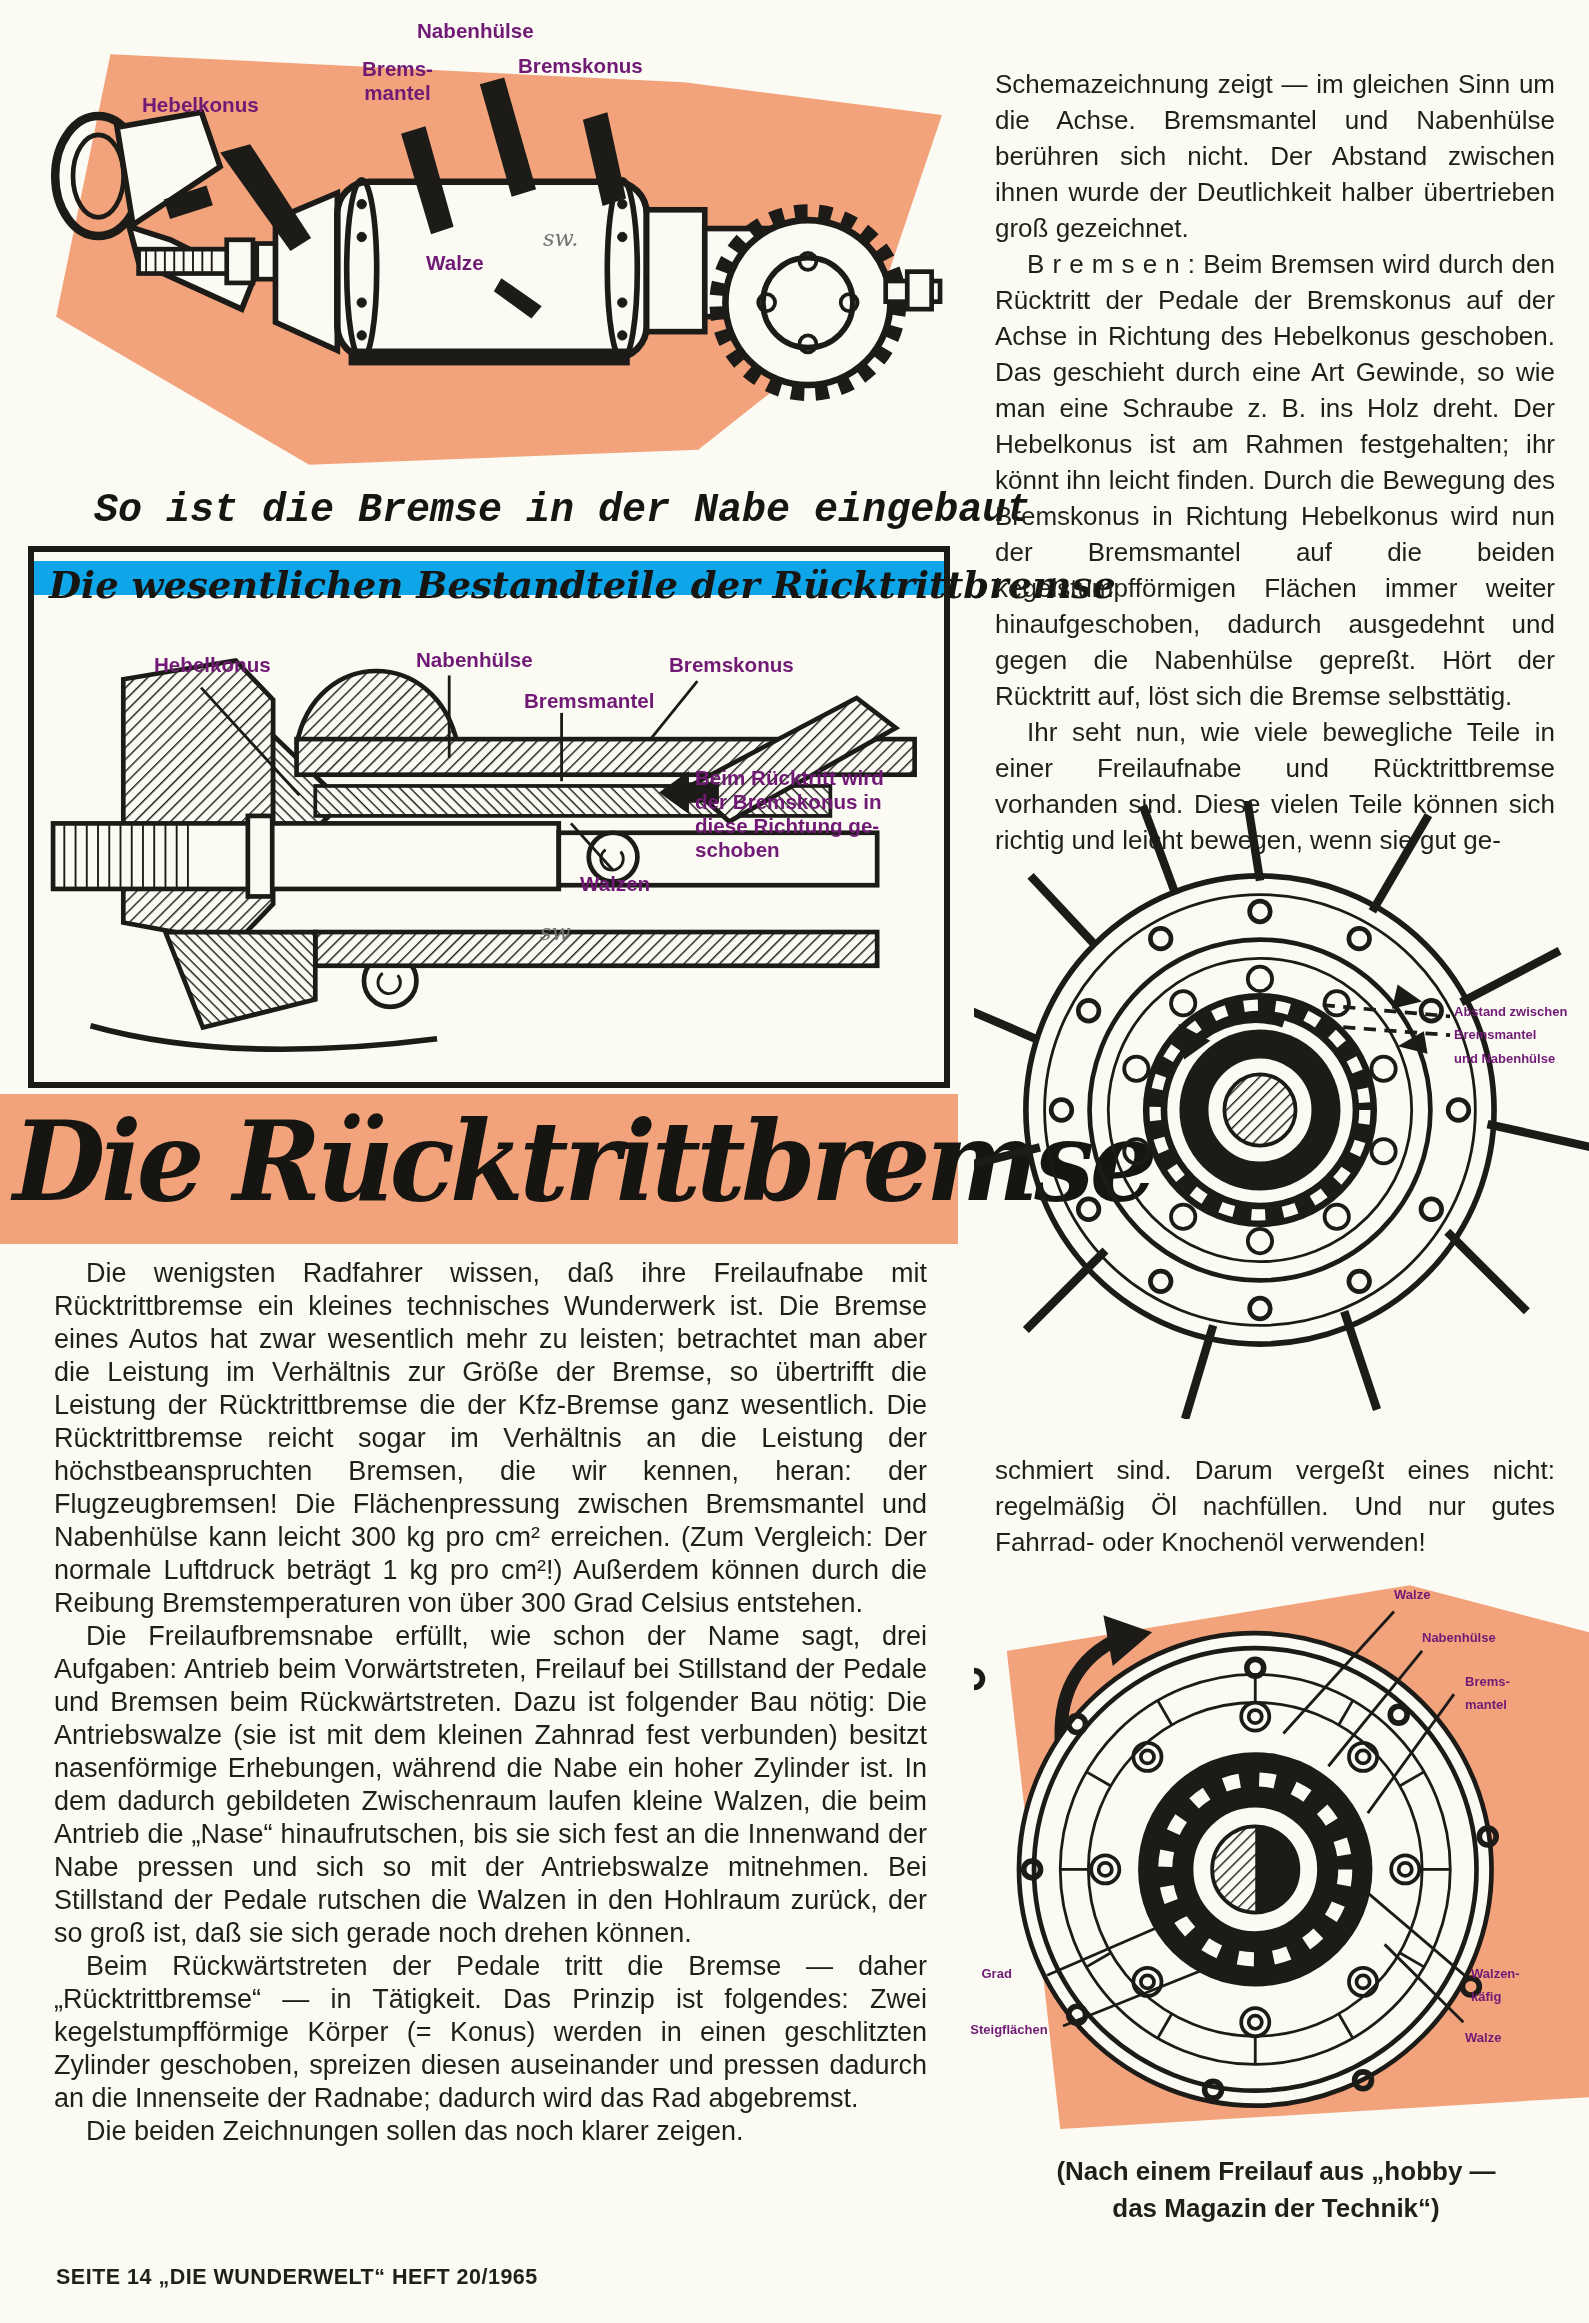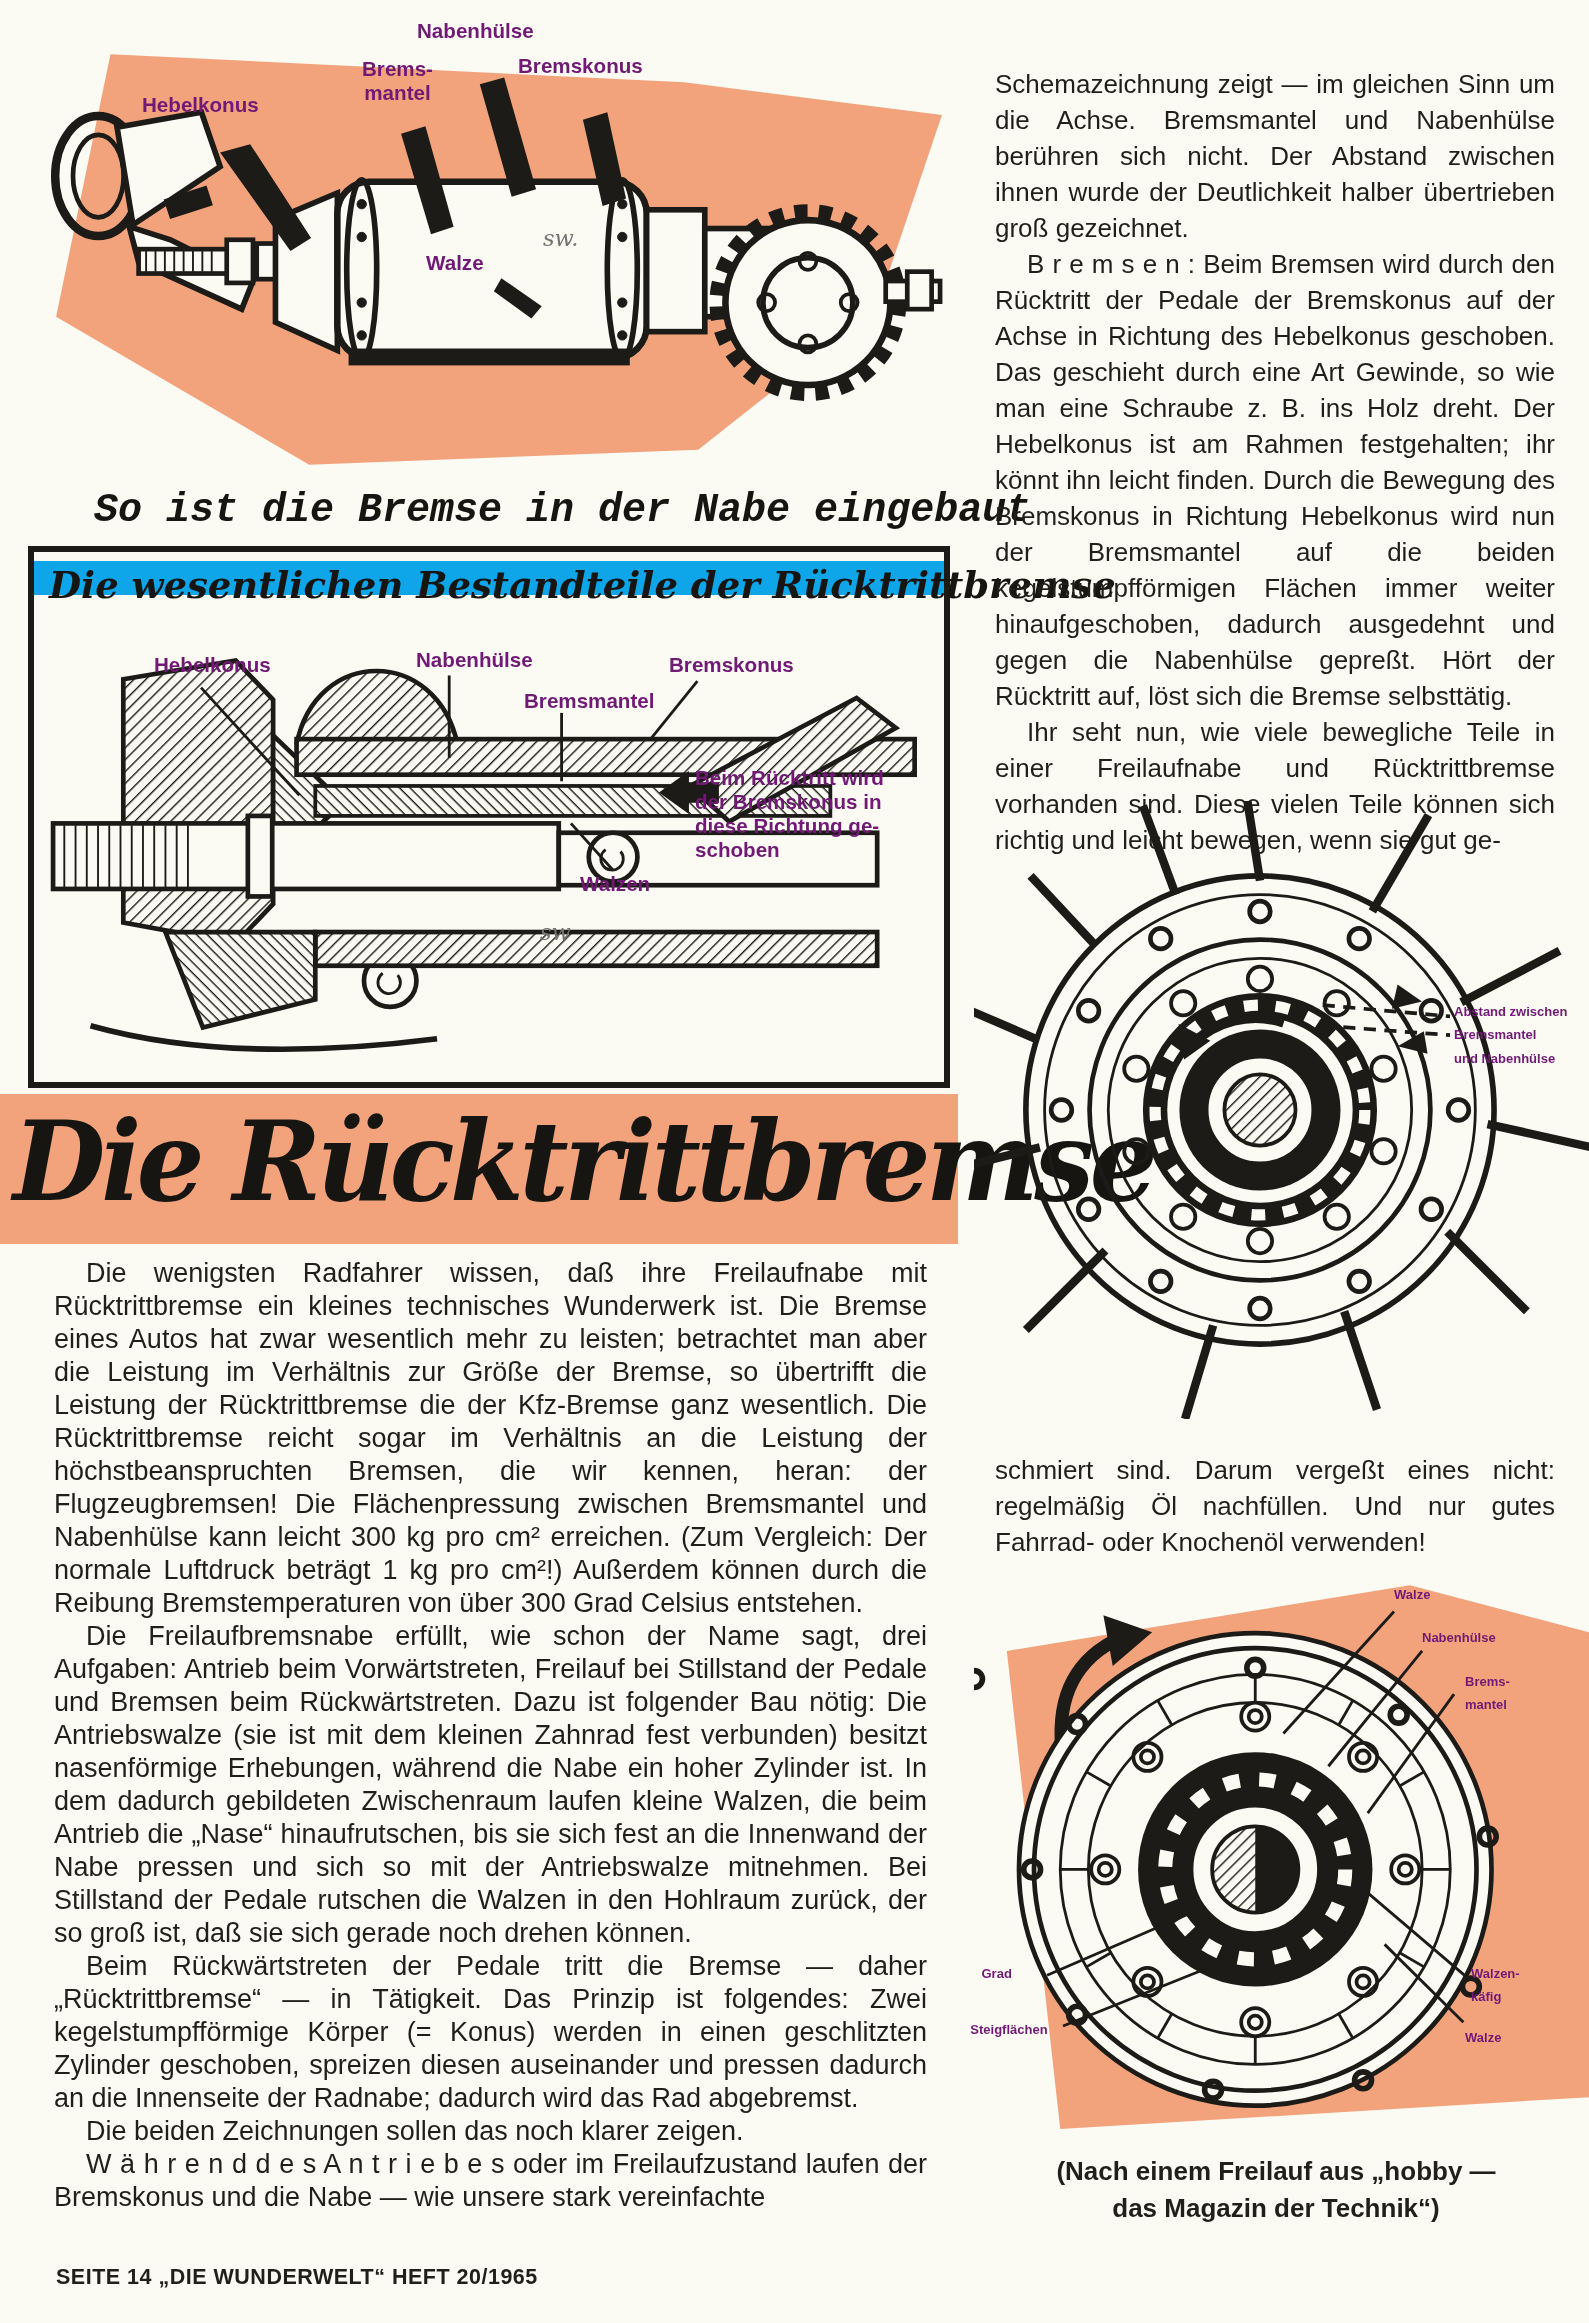--- a/index.html
+++ b/index.html
@@ -186,21 +186,20 @@
 
   <div class="banner">
     <div class="headline script">Die Rücktrittbremse</div>
   </div>
 
   <div class="abs body lcol" style="left:54px;top:1257px;width:873px;">
     <p class="ind">Die wenigsten Radfahrer wissen, daß ihre Freilaufnabe mit Rücktrittbremse ein kleines technisches Wunderwerk ist. Die Bremse eines Autos hat zwar wesentlich mehr zu leisten; betrachtet man aber die Leistung im Verhältnis zur Größe der Bremse, so übertrifft die Leistung der Rücktrittbremse die der Kfz-Bremse ganz wesentlich. Die Rücktrittbremse reicht sogar im Verhältnis an die Leistung der höchstbeanspruchten Bremsen, die wir kennen, heran: der Flugzeugbremsen! Die Flächenpressung zwischen Bremsmantel und Nabenhülse kann leicht 300 kg pro cm² erreichen. (Zum Vergleich: Der normale Luftdruck beträgt 1 kg pro cm²!) Außerdem können durch die Reibung Bremstemperaturen von über 300 Grad Celsius entstehen.</p>
     <p class="ind">Die Freilaufbremsnabe erfüllt, wie schon der Name sagt, drei Aufgaben: Antrieb beim Vorwärtstreten, Freilauf bei Stillstand der Pedale und Bremsen beim Rückwärtstreten. Dazu ist folgender Bau nötig: Die Antriebswalze (sie ist mit dem kleinen Zahnrad fest verbunden) besitzt nasenförmige Erhebungen, während die Nabe ein hoher Zylinder ist. In dem dadurch gebildeten Zwischenraum laufen kleine Walzen, die beim Antrieb die „Nase“ hinaufrutschen, bis sie sich fest an die Innenwand der Nabe pressen und sich so mit der Antriebswalze mitnehmen. Bei Stillstand der Pedale rutschen die Walzen in den Hohlraum zurück, der so groß ist, daß sie sich gerade noch drehen können.</p>
     <p class="ind">Beim Rückwärtstreten der Pedale tritt die Bremse — daher „Rücktrittbremse“ — in Tätigkeit. Das Prinzip ist folgendes: Zwei kegelstumpfförmige Körper (= Konus) werden in einen geschlitzten Zylinder geschoben, spreizen diesen auseinander und pressen dadurch an die Innenseite der Radnabe; dadurch wird das Rad abgebremst.</p>
     <p class="ind">Die beiden Zeichnungen sollen das noch klarer zeigen.</p>
-    <p class="ind">W ä h r e n d   d e s   A n t r i e b e s  oder im Freilaufzustand laufen der Bremskonus und die Nabe — wie unsere stark vereinfachte</p>
   </div>
 
   <div class="abs body rcol" style="left:995px;top:66px;width:560px;">
     <p>Schemazeichnung zeigt — im gleichen Sinn um die Achse. Bremsmantel und Nabenhülse berühren sich nicht. Der Abstand zwischen ihnen wurde der Deutlichkeit halber übertrieben groß gezeichnet.</p>
     <p class="ind">B r e m s e n :  Beim Bremsen wird durch den Rücktritt der Pedale der Bremskonus auf der Achse in Richtung des Hebelkonus geschoben. Das geschieht durch eine Art Gewinde, so wie man eine Schraube z. B. ins Holz dreht. Der Hebelkonus ist am Rahmen festgehalten; ihr könnt ihn leicht finden. Durch die Bewegung des Bremskonus in Richtung Hebelkonus wird nun der Bremsmantel auf die beiden kegelstumpfförmigen Flächen immer weiter hinaufgeschoben, dadurch ausgedehnt und gegen die Nabenhülse gepreßt. Hört der Rücktritt auf, löst sich die Bremse selbsttätig.</p>
     <p class="ind">Ihr seht nun, wie viele bewegliche Teile in einer Freilaufnabe und Rücktrittbremse vorhanden sind. Diese vielen Teile können sich richtig und leicht bewegen, wenn sie gut ge-</p>
   </div>
 
   <div class="abs" style="left:974px;top:801px;width:615px;height:618px;">
     <svg width="615" height="618" viewBox="0 0 656 660">

